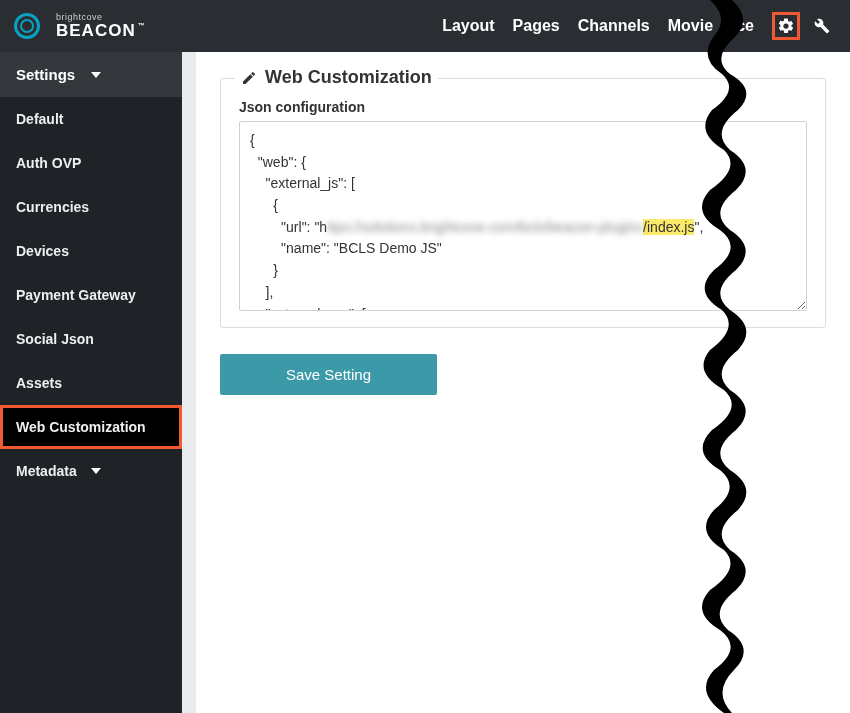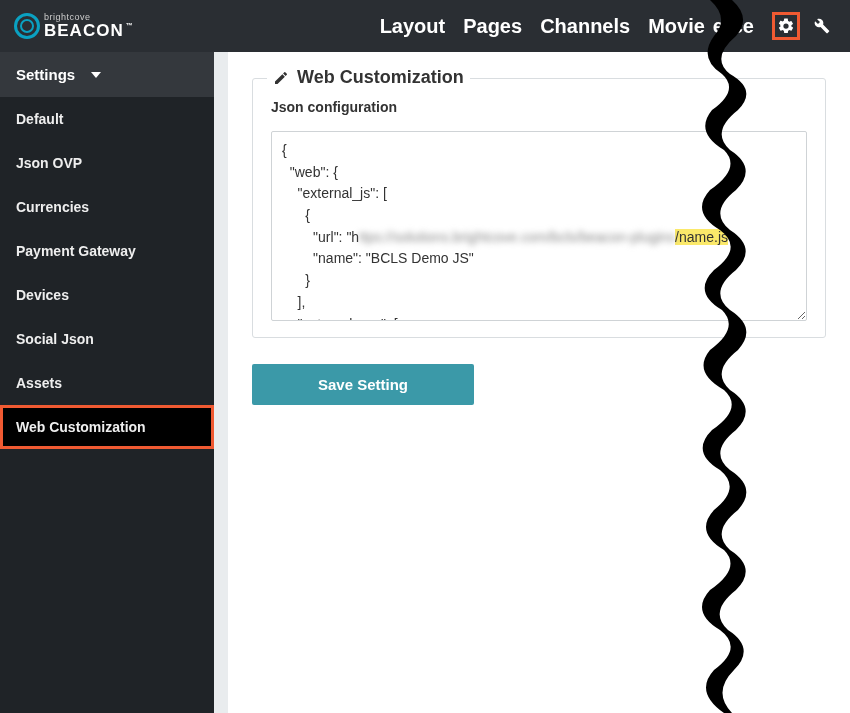--- a/index.html
+++ b/index.html
@@ -1,52 +1,52 @@
 <!DOCTYPE html>
 <html><head>
 <meta charset="utf-8">
 <style>
 * { box-sizing: border-box; margin: 0; padding: 0; }
 body { font-family: -apple-system, BlinkMacSystemFont, "Segoe UI", Helvetica, Arial, sans-serif; background: #fff; width: 850px; height: 713px; overflow: hidden; position: relative; }
 
 .topbar { background: #2a2e33; height: 52px; display: flex; align-items: center; padding: 0 14px; color: #fff; }
-.logo-wrap { display: flex; align-items: center; gap: 4px; }
+.logo-wrap { display: flex; align-items: center; gap: 16px; }
 .logo-ring { width: 26px; height: 26px; border: 3px solid #0aa1c2; border-radius: 50%; position: relative; }
 .logo-ring::after { content: ""; position: absolute; inset: 3px; border: 2px solid #0aa1c2; border-radius: 50%; }
 .logo-text { display: flex; flex-direction: column; line-height: 1; }
 .logo-small { font-size: 9px; letter-spacing: 0.5px; color: #ccc; font-weight: 300; }
 .logo-big { font-size: 17px; font-weight: 700; letter-spacing: 1px; }
 .logo-tm { font-size: 7px; vertical-align: top; margin-left: 2px; }
-.topnav { margin-left: auto; display: flex; align-items: center; gap: 18px; font-weight: 600; font-size: 20px; }
+.topnav { margin-left: auto; display: flex; align-items: center; gap: 18px; font-weight: 600; font-size: 16px; }
 .topnav a { color: #fff; text-decoration: none; cursor: pointer; }
 .icon-btn { width: 28px; height: 28px; display: flex; align-items: center; justify-content: center; cursor: pointer; }
 .gear-highlight { border: 3px solid #f05a32; }
 
 .layout { display: flex; height: calc(713px - 52px); }
-.sidebar { width: 214px; background: #1f2327; color: #fff; overflow-y: auto; flex-shrink: 0; }
+.sidebar { width: 182px; background: #1f2327; color: #fff; overflow-y: auto; flex-shrink: 0; }
 .side-header { display: flex; align-items: center; padding: 14px 16px; background: #34383d; font-weight: 600; font-size: 15px; cursor: pointer; }
 .side-header .caret { margin-left: 16px; }
 .side-item { display: flex; align-items: center; padding: 14px 16px; font-weight: 600; font-size: 14px; cursor: pointer; color: #eee; text-align: center; }
 .side-item.active { background: #000; }
 .side-item.highlighted { outline: 3px solid #f05a32; outline-offset: -3px; }
 .side-item .caret { margin-left: 14px; }
 
 .main { flex: 1; background: #fff; display: flex; position: relative; }
 .scroll-gutter { width: 14px; background: #e9ecee; height: 100%; }
 .content { flex: 1; padding: 26px 24px 20px 24px; position: relative; }
 
 .panel { border: 1px solid #d9dde0; border-radius: 3px; padding: 20px 18px 16px 18px; position: relative; }
 .panel-legend { position: absolute; top: -12px; left: 14px; background: #fff; padding: 0 6px; font-weight: 600; font-size: 18px; color: #333; display: flex; align-items: center; gap: 8px; }
-.field-label { font-weight: 700; font-size: 14px; color: #333; margin-bottom: 16px; }
+.field-label { font-weight: 700; font-size: 14px; color: #333; margin-bottom: 6px; }
 .json-box { width: 100%; height: 190px; border: 1px solid #cfd3d6; border-radius: 2px; padding: 8px 10px; font-family: inherit; font-size: 14px; color: #333; line-height: 1.55; resize: both; overflow-y: scroll; white-space: pre; }
 
 .hl { background: #fbe96a; }
 .blur { filter: blur(3px); color: #888; }
 
-.save-btn { margin-top: 26px; background: #3b99a8; color: #fff; border: none; padding: 12px 66px; font-size: 15px; font-weight: 700; border-radius: 2px; cursor: pointer; }
+.save-btn { margin-top: 26px; background: #3b99a8; color: #fff; border: none; padding: 12px 66px; font-size: 15px; font-weight: 400; border-radius: 2px; cursor: pointer; }
 
 .rip { position: absolute; top: 0; left: 680px; width: 82px; height: 713px; pointer-events: none; }
 .rip svg { width: 100%; height: 100%; }
 
 .caret svg, .topnav svg, .panel-legend svg { display: block; }
 </style>
 </head>
 <body>
 
 <div class="topbar">
@@ -83,58 +83,66 @@
       <span class="caret">
         <svg width="10" height="6" viewBox="0 0 10 6" fill="#fff">
             <path d="M0 0l5 6 5-6z"></path>
           </svg>
       </span>
     </div>
     <div class="side-item">
         <span>Default</span>
       </div>
     <div class="side-item">
-        <span>Json OVP</span>
+        <span>Auth OVP</span>
       </div>
     <div class="side-item">
         <span>Currencies</span>
       </div>
     <div class="side-item">
-        <span>Payment Gateway</span>
+        <span>Devices</span>
       </div>
     <div class="side-item">
-        <span>Devices</span>
+        <span>Payment Gateway</span>
       </div>
     <div class="side-item">
         <span>Social Json</span>
       </div>
     <div class="side-item">
         <span>Assets</span>
       </div>
     <div class="side-item active highlighted">
         <span>Web Customization</span>
       </div>
+    <div class="side-item">
+      <span>Metadata</span>
+      <span class="caret">
+        <svg width="10" height="6" viewBox="0 0 10 6" fill="#fff">
+            <path d="M0 0l5 6 5-6z"></path>
+          </svg>
+      </span>
+    </div>
   </div>
 
   <div class="main">
     <div class="scroll-gutter"></div>
     <div class="content">
       <div class="panel">
         <div class="panel-legend">
           <svg width="16" height="16" viewBox="0 0 24 24" fill="#333">
               <path d="M3 17.25V21h3.75L17.81 9.94l-3.75-3.75L3 17.25zM20.71 7.04a1 1 0 0 0 0-1.41l-2.34-2.34a1 1 0 0 0-1.41 0l-1.83 1.83 3.75 3.75 1.83-1.83z"></path>
             </svg>
           <span>Web Customization</span>
         </div>
         <div class="field-label">Json configuration</div>
         <div class="json-box"><span>{</span>
 <span>  "web": {</span>
 <span>    "external_js": [</span>
 <span>      {</span>
-<span>        "url": "h</span><span class="blur">ttps://solutions.brightcove.com/bcls/beacon-plugins</span><span class="hl">/name.js</span><span>",</span>
+<span>        "url": "h</span><span class="blur">ttps://solutions.brightcove.com/bcls/beacon-plugins</span><span class="hl">/index.js</span><span>",</span>
 <span>        "name": "BCLS Demo JS"</span>
 <span>      }</span>
 <span>    ],</span>
 <span>    "external_css": [</span>
 </div>
       </div>
       <button class="save-btn">Save Setting</button>
     </div>
   </div>
 </div>

